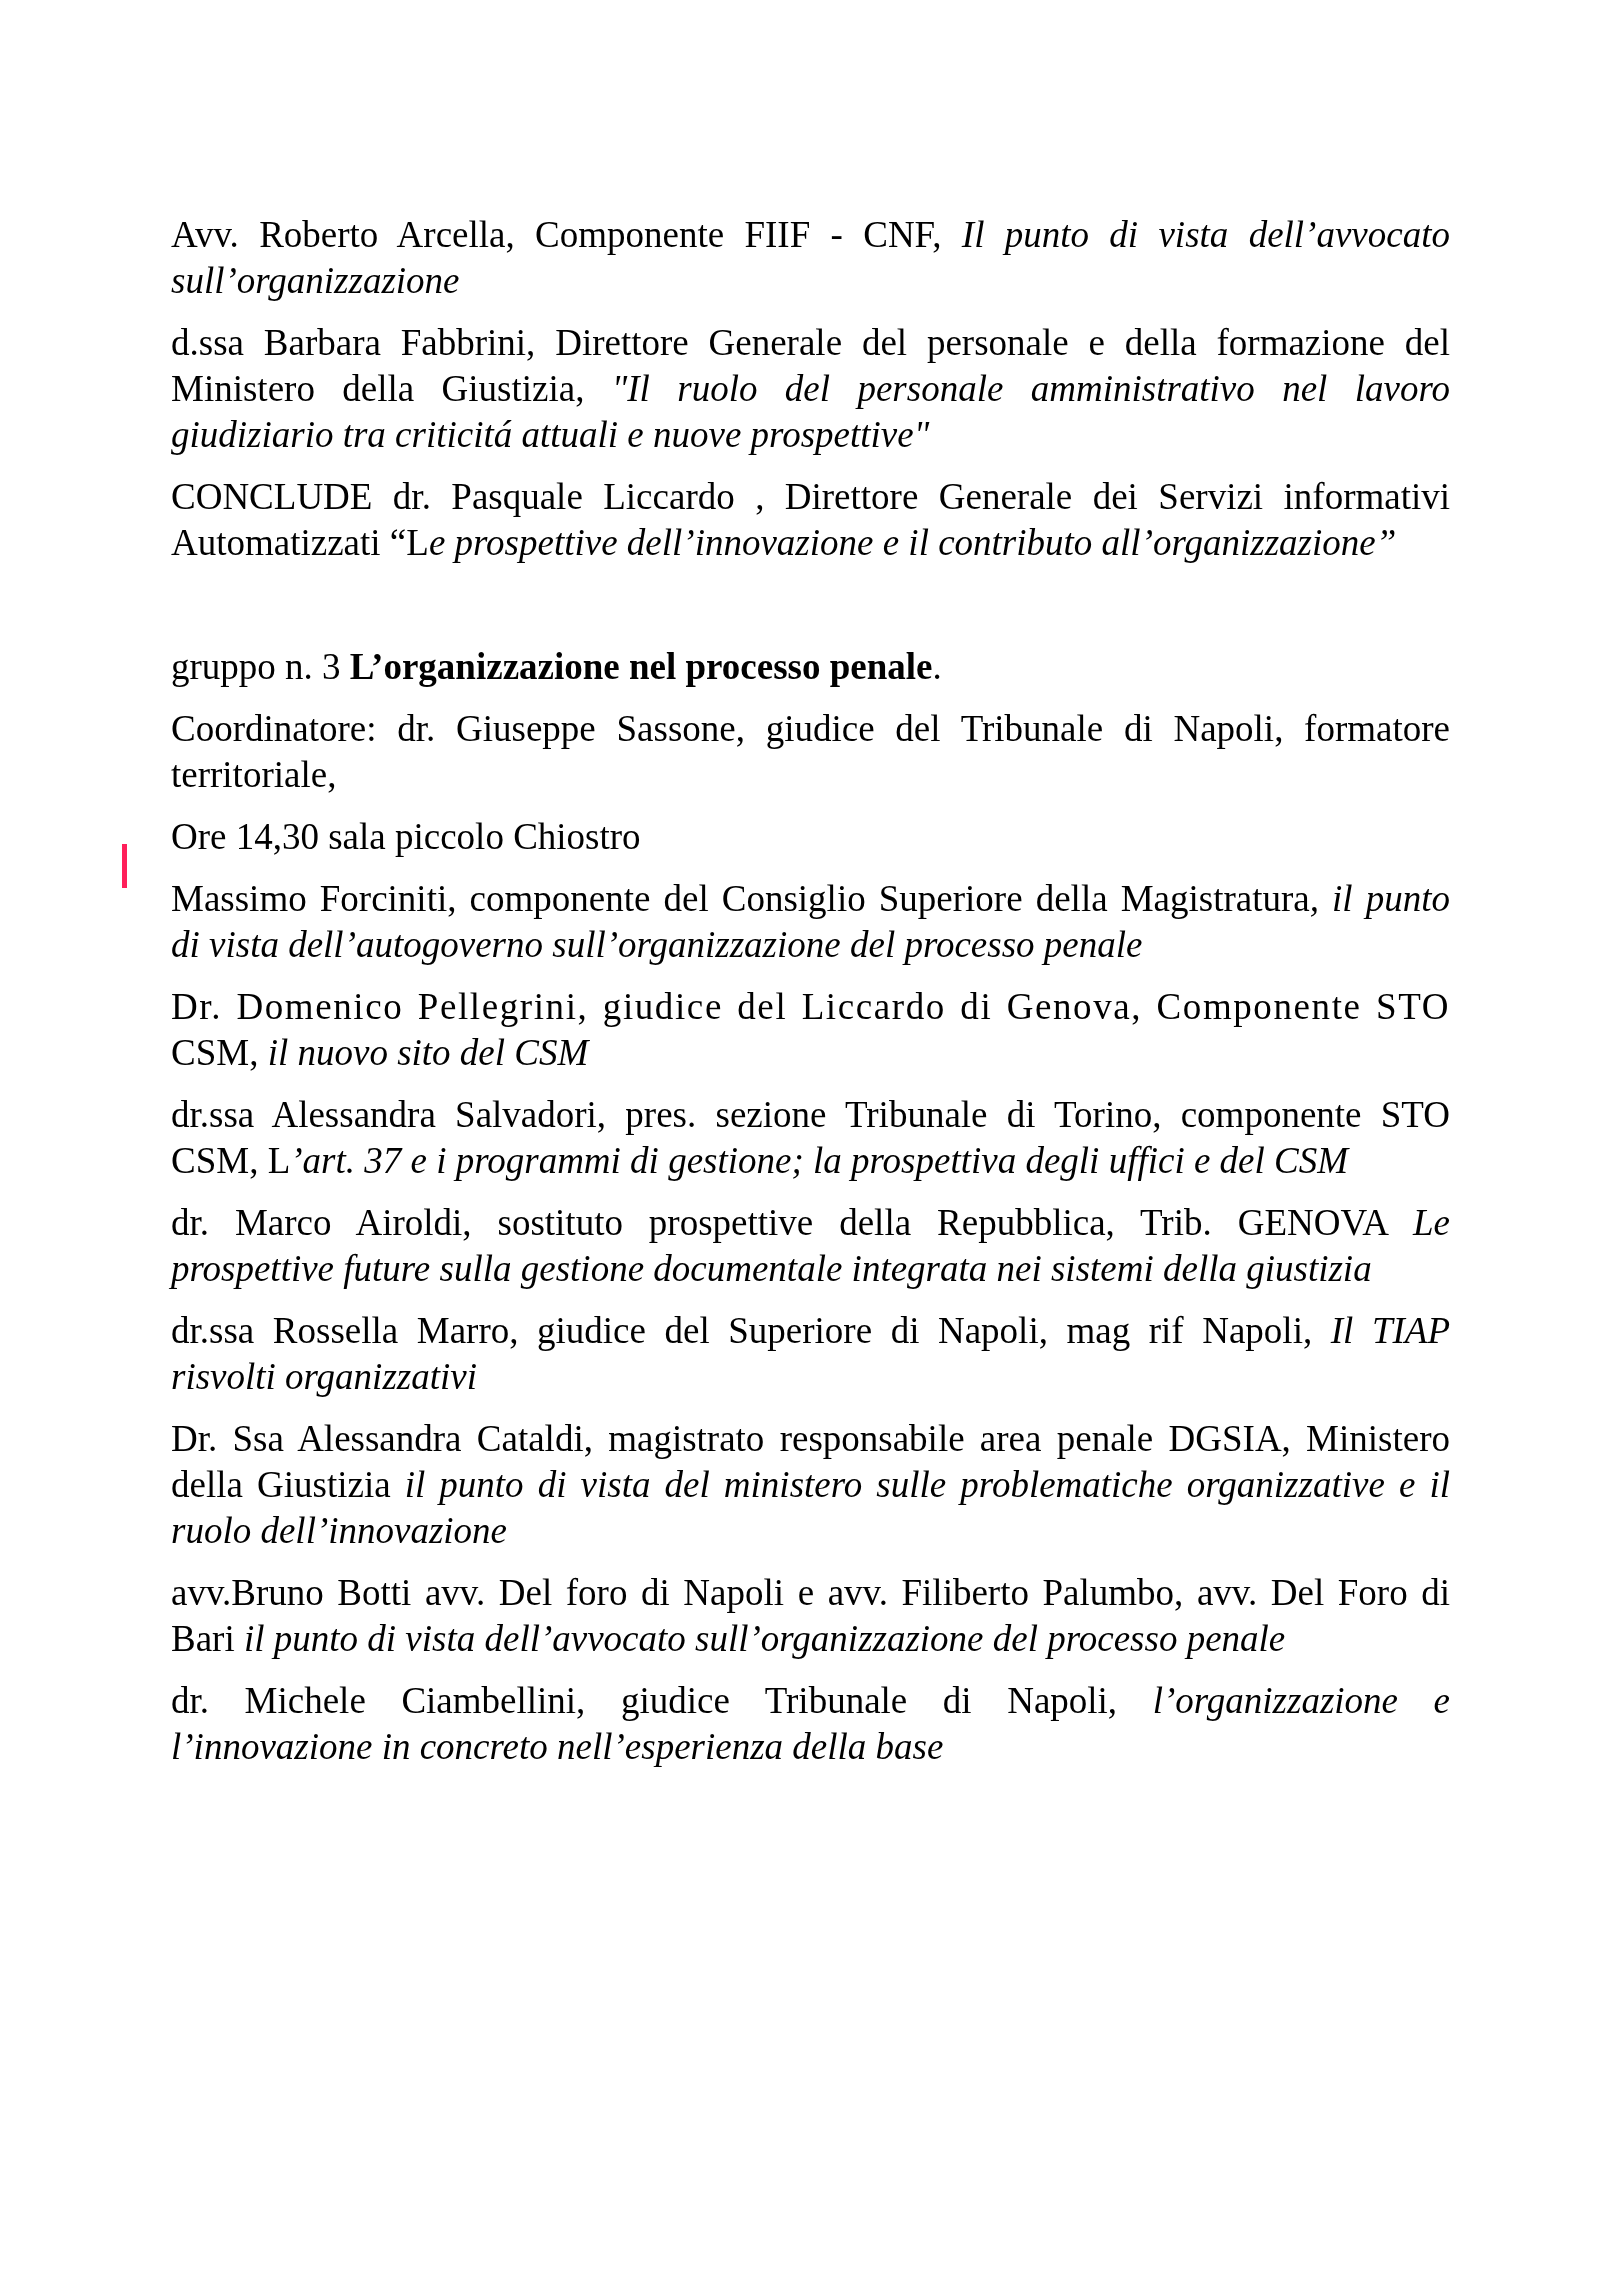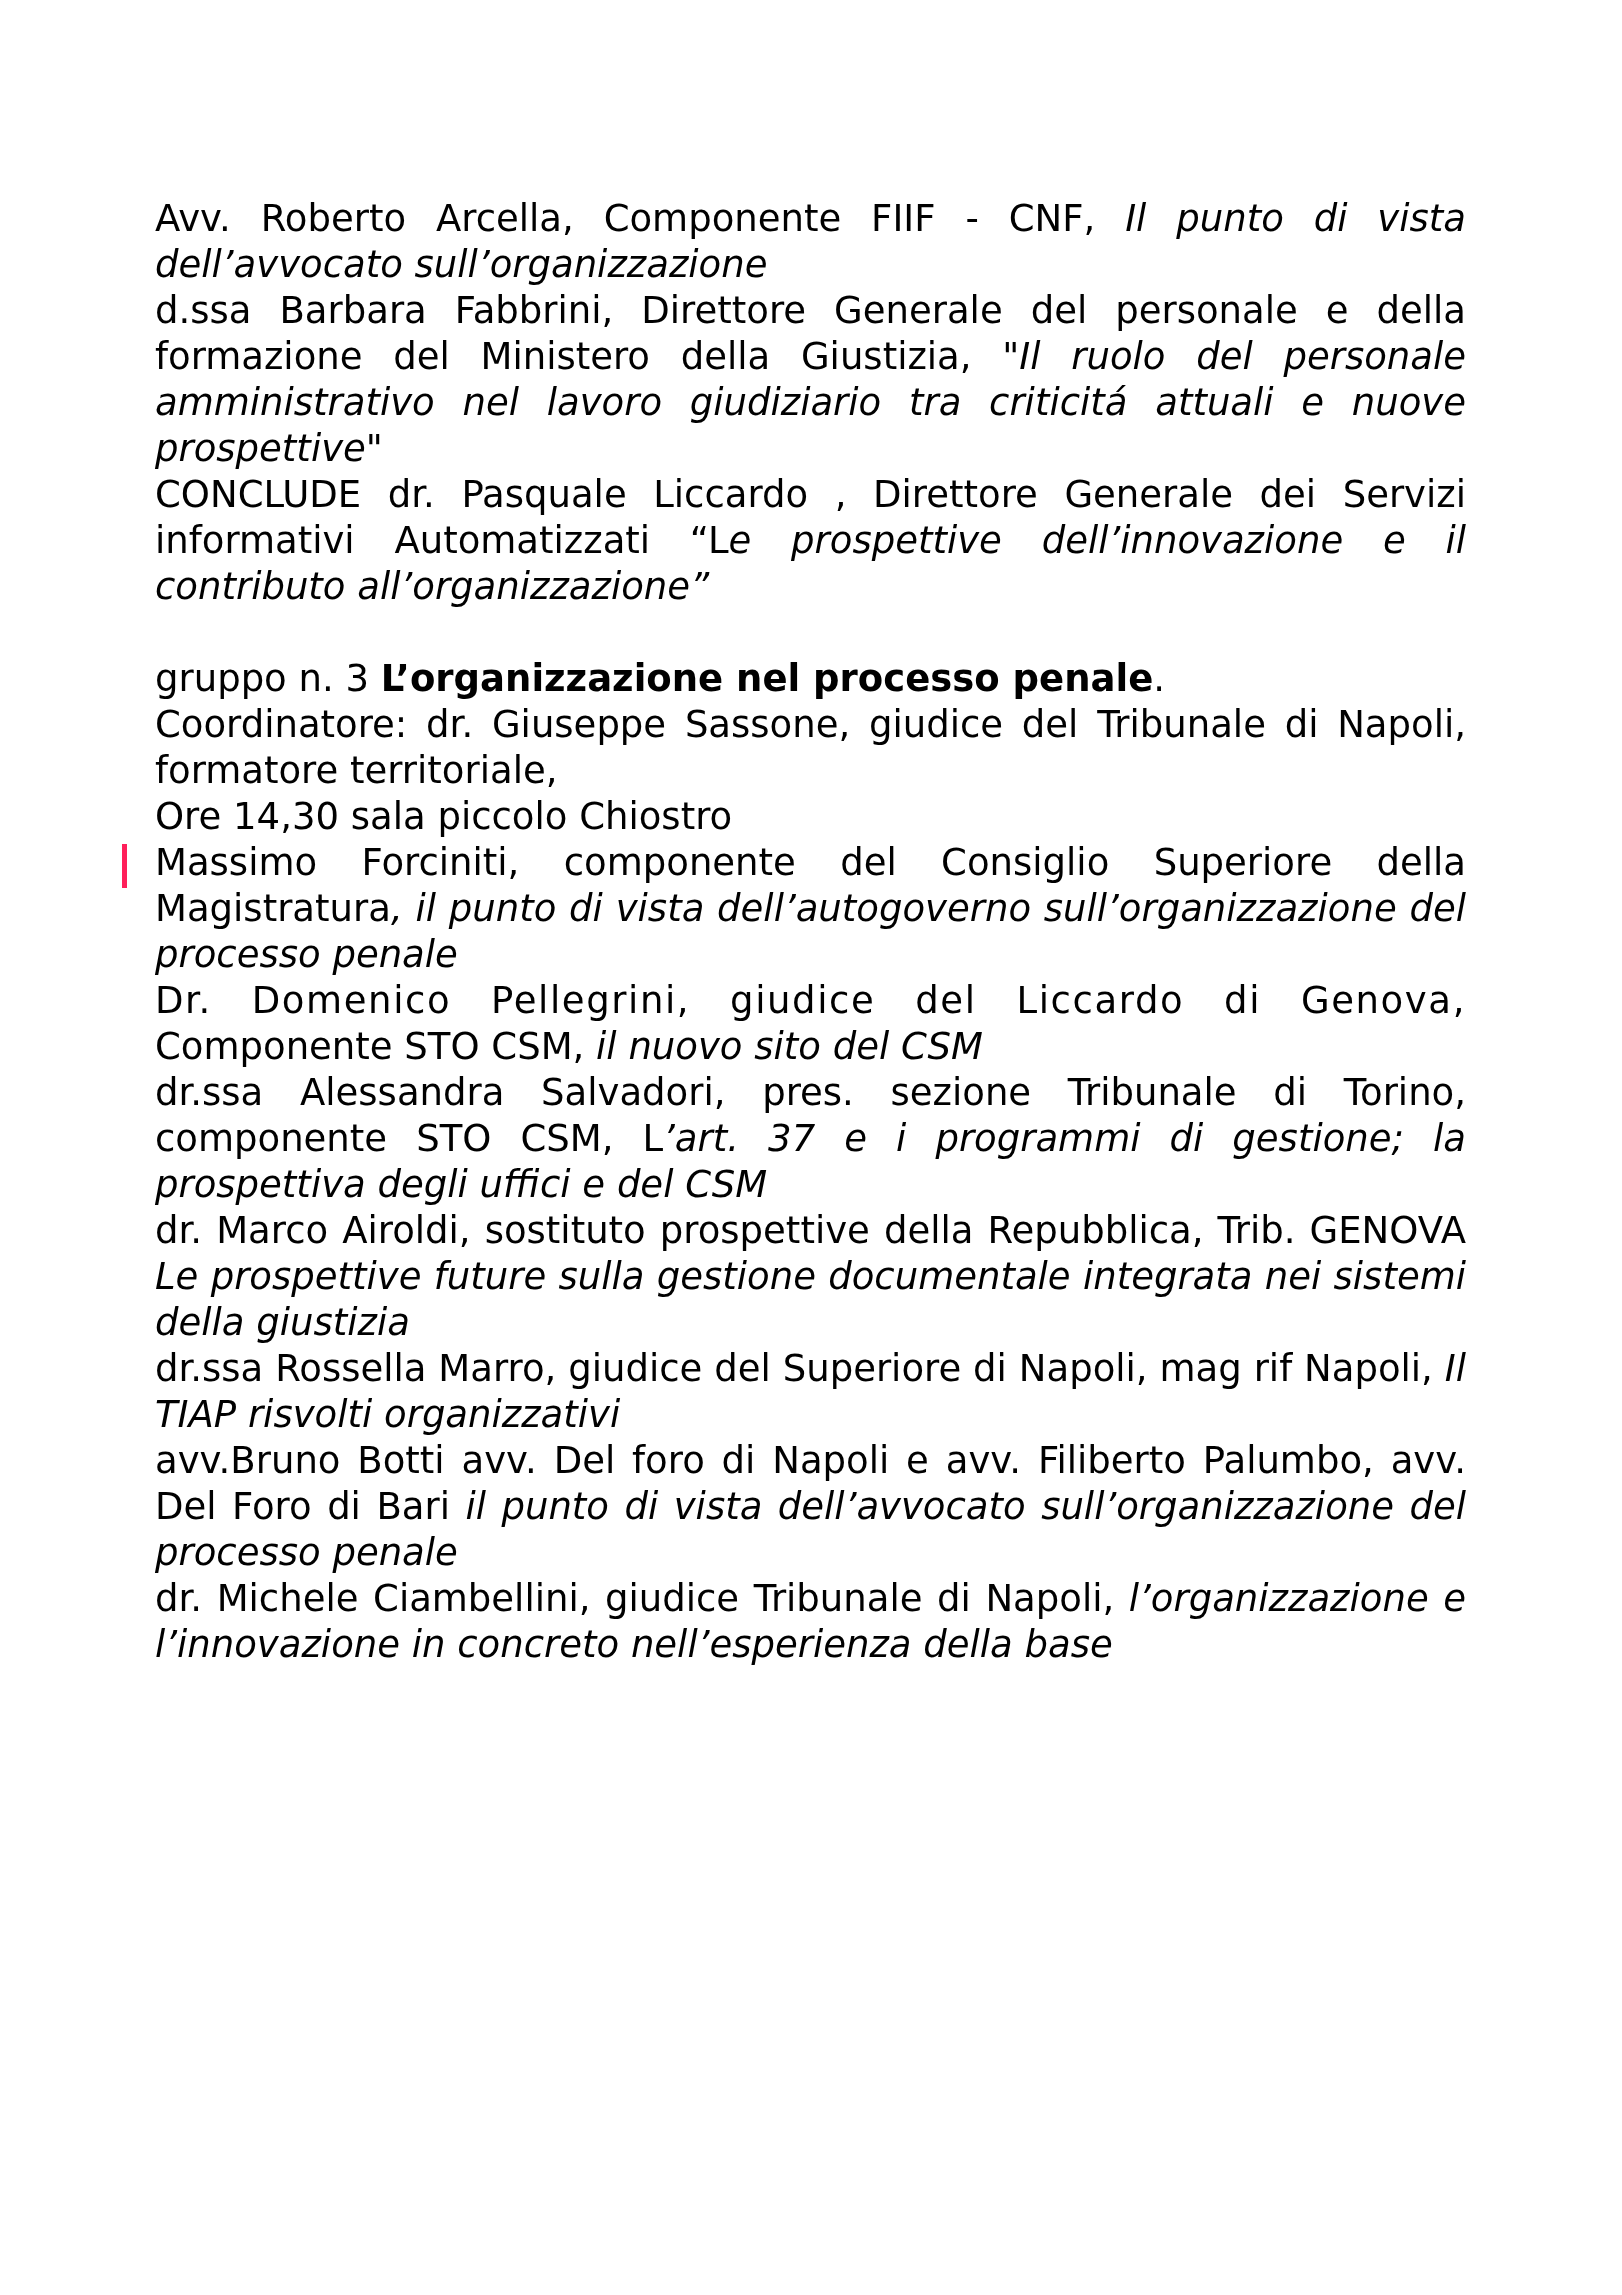--- a/index.html
+++ b/index.html
@@ -17,23 +17,24 @@
   }
   .page {
     position: absolute;
     left: 155px;
     top: 196px;
     width: 1311px;
     font-size: 37px;
     line-height: 46px;
   }
   .para {
-    margin: 0;
+    margin: 16px;
     text-align: justify;
     text-align-last: left;
+    font-family: Liberation Serif, serif;
   }
   .blank {
     height: 46px;
   }
   .seg-italic { font-style: italic; }
   .seg-bold { font-weight: bold; }
   .spaced-first-line::first-line { letter-spacing: 1.6px; }
   .revision-bar {
     position: absolute;
     left: 122px;
@@ -54,16 +55,17 @@
     <p class="para"><span class="seg-regular">CONCLUDE dr. Pasquale Liccardo , Direttore Generale dei Servizi informativi Automatizzati “L</span><span class="seg-italic">e prospettive dell’innovazione e il contributo all’organizzazione”</span></p>
     <p class="para blank"></p>
     <p class="para"><span class="seg-regular">gruppo n. 3 </span><span class="seg-bold">L’organizzazione nel processo penale</span><span class="seg-regular">.</span></p>
     <p class="para"><span class="seg-regular">Coordinatore:   dr. Giuseppe Sassone, giudice del Tribunale di Napoli, formatore territoriale,</span></p>
     <p class="para"><span class="seg-regular">Ore 14,30 sala piccolo Chiostro</span></p>
     <p class="para"><span class="seg-regular">Massimo Forciniti, componente del Consiglio Superiore della Magistratura</span><span class="seg-italic">, il punto di vista dell’autogoverno sull’organizzazione del processo penale</span></p>
     <p class="para spaced-first-line"><span class="seg-regular">Dr. Domenico Pellegrini, giudice del Liccardo di Genova, Componente STO CSM,  </span><span class="seg-italic">il nuovo sito del CSM</span></p>
     <p class="para"><span class="seg-regular">dr.ssa Alessandra Salvadori, pres. sezione Tribunale di Torino, componente STO CSM, L</span><span class="seg-italic">’art. 37 e i programmi di gestione; la prospettiva degli uffici e del CSM</span></p>
     <p class="para"><span class="seg-regular">dr. Marco Airoldi, sostituto prospettive della Repubblica, Trib. GENOVA </span><span class="seg-italic">Le prospettive future sulla gestione documentale integrata nei sistemi della giustizia</span></p>
     <p class="para"><span class="seg-regular">dr.ssa Rossella Marro, giudice del Superiore di Napoli, mag rif Napoli, </span><span class="seg-italic">Il TIAP risvolti organizzativi</span></p>
+    <p class="para"><span class="seg-regular">Dr. Ssa Alessandra Cataldi, magistrato responsabile area penale DGSIA, Ministero della Giustizia </span><span class="seg-italic">il punto di vista del ministero sulle problematiche organizzative e il ruolo dell’innovazione</span></p>
     <p class="para"><span class="seg-regular">avv.Bruno Botti avv. Del foro di Napoli e avv. Filiberto Palumbo, avv. Del Foro di Bari </span><span class="seg-italic">il punto di vista dell’avvocato sull’organizzazione del processo penale</span></p>
     <p class="para"><span class="seg-regular">dr. Michele Ciambellini, giudice Tribunale di Napoli,  </span><span class="seg-italic">l’organizzazione e l’innovazione in concreto nell’esperienza della base</span></p>
   </div>
 
 
 </body></html>

